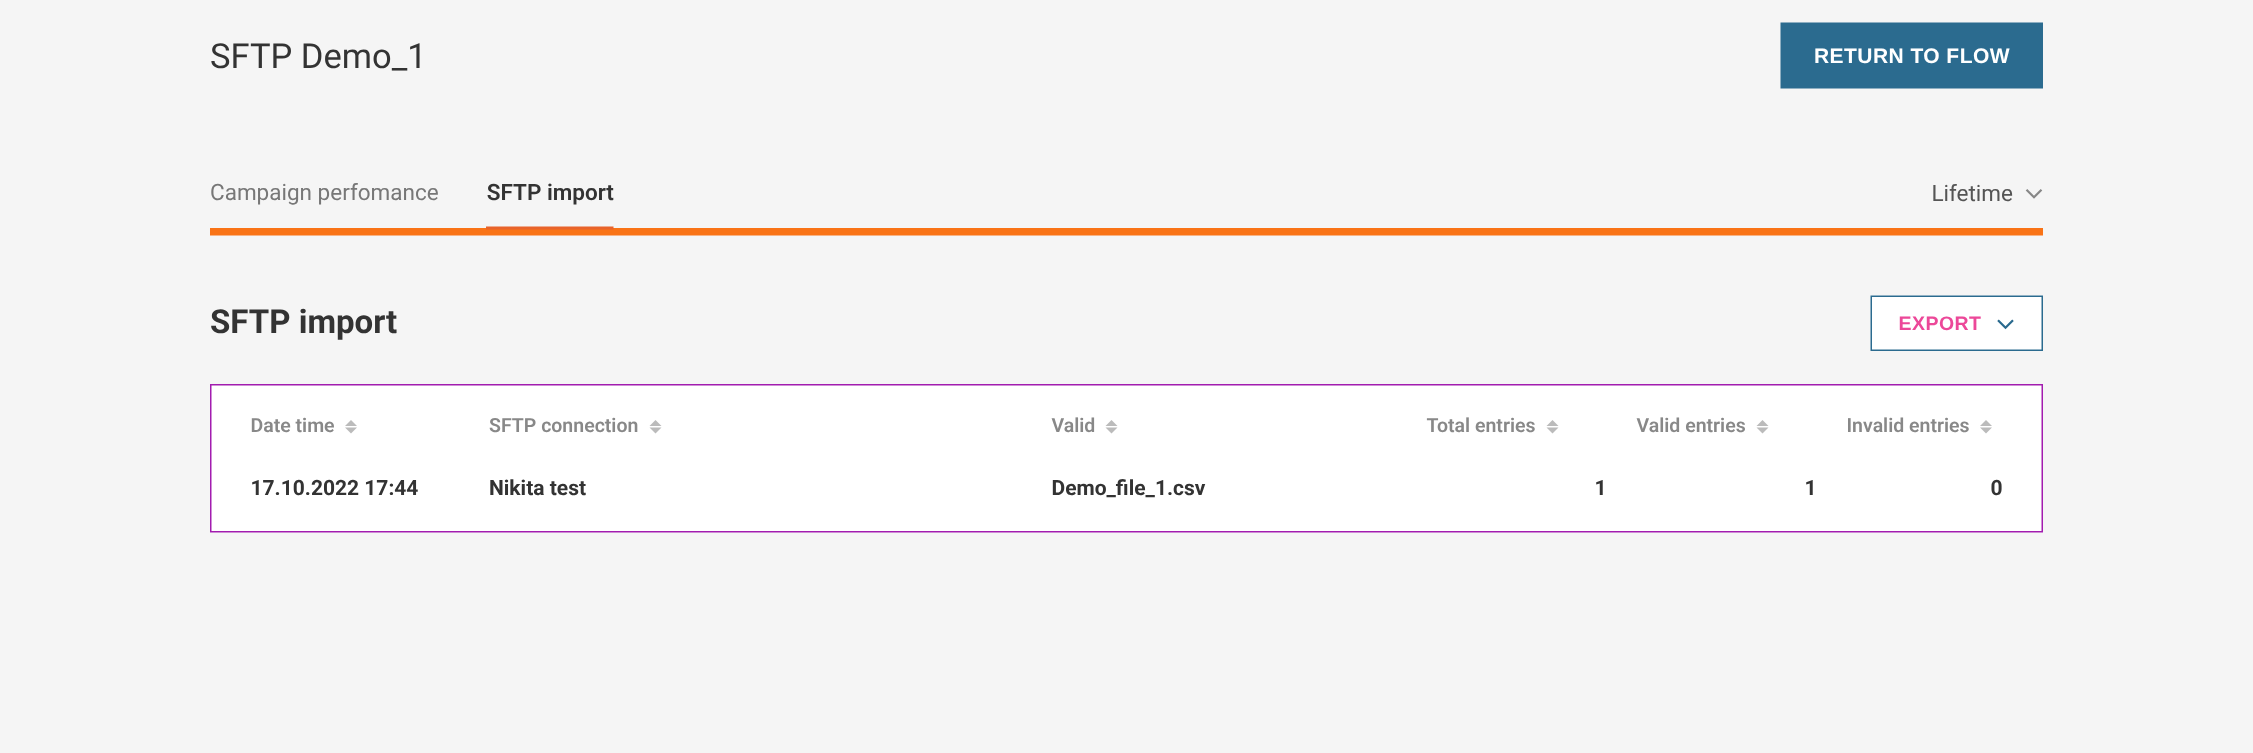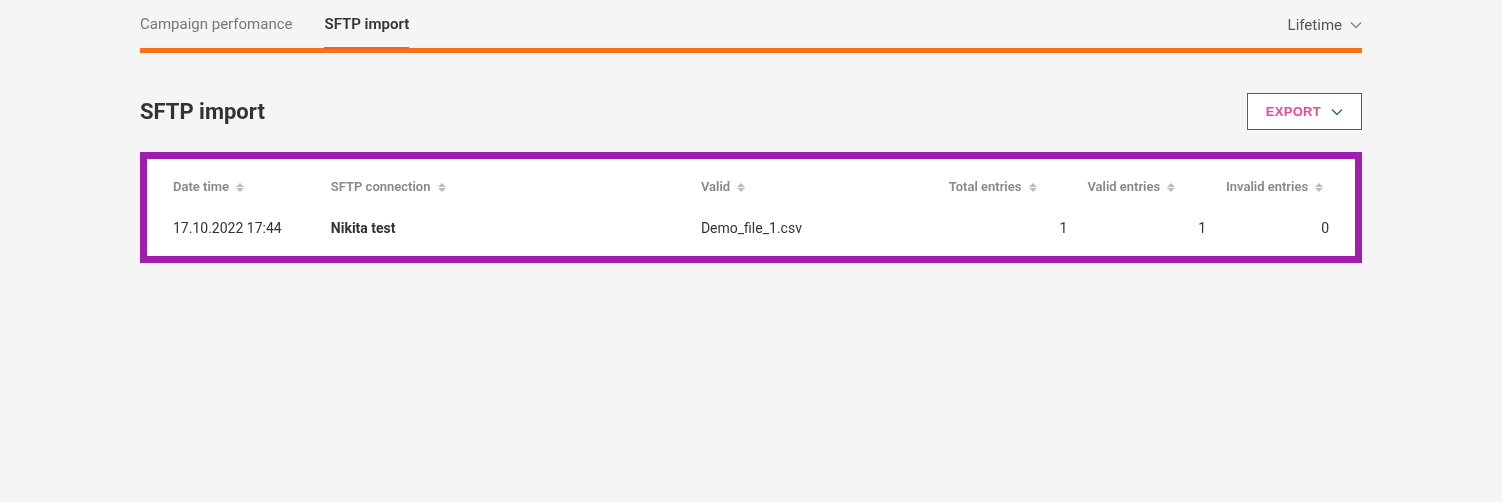--- a/index.html
+++ b/index.html
@@ -88,40 +88,41 @@
       font-size: 13px;
       font-weight: 700;
       letter-spacing: 0.3px;
       cursor: pointer;
       display: flex;
       align-items: center;
       gap: 10px;
     }
     .table-card {
       background: #fff;
-      border: 7px solid #a21caf;
+      border: 1px solid #a21caf;
       overflow: hidden;
     }
     table {
       width: 100%;
       border-collapse: collapse;
     }
     thead th {
       text-align: left;
       font-size: 13px;
       font-weight: 600;
       color: #888;
       padding: 20px 10px 18px 10px;
     }
     thead th.num { text-align: left; }
     tbody td {
       font-size: 14px;
       color: #333;
       padding: 8px 10px;
       vertical-align: middle;
+      font-weight: bold;
     }
     tbody td.num { text-align: right; }
     tbody tr:last-child td { padding-bottom: 20px; }
     th:first-child, td:first-child { padding-left: 26px; }
     th:last-child, td:last-child { padding-right: 26px; }
     .col-datetime { width: 175px; }
     .col-conn { width: 375px; }
     .col-file { width: 250px; }
     .col-num { width: 140px; }
     .bold { font-weight: 700; }
@@ -137,20 +138,24 @@
       border-left: 4px solid transparent;
       border-right: 4px solid transparent;
     }
     .sort-icon .up { border-bottom: 4px solid #bbb; }
     .sort-icon .down { border-top: 4px solid #bbb; }
   </style>
 </head>
 <body>
 
 <div class="container">
+  <div class="header-row">
+    <h1 class="page-title">SFTP Demo_1</h1>
+    <button class="return-btn">RETURN TO FLOW</button>
+  </div>
 
   <div class="tabs-row">
     <div class="tabs">
       <div class="tab">Campaign perfomance</div>
       <div class="tab active">SFTP import</div>
     </div>
     <div class="lifetime-dropdown">
       <span>Lifetime</span>
       <svg width="12" height="8" viewBox="0 0 12 8">
           <path d="M1 1.5 L6 6.5 L11 1.5" stroke="#888" stroke-width="1.5" fill="none"></path>

